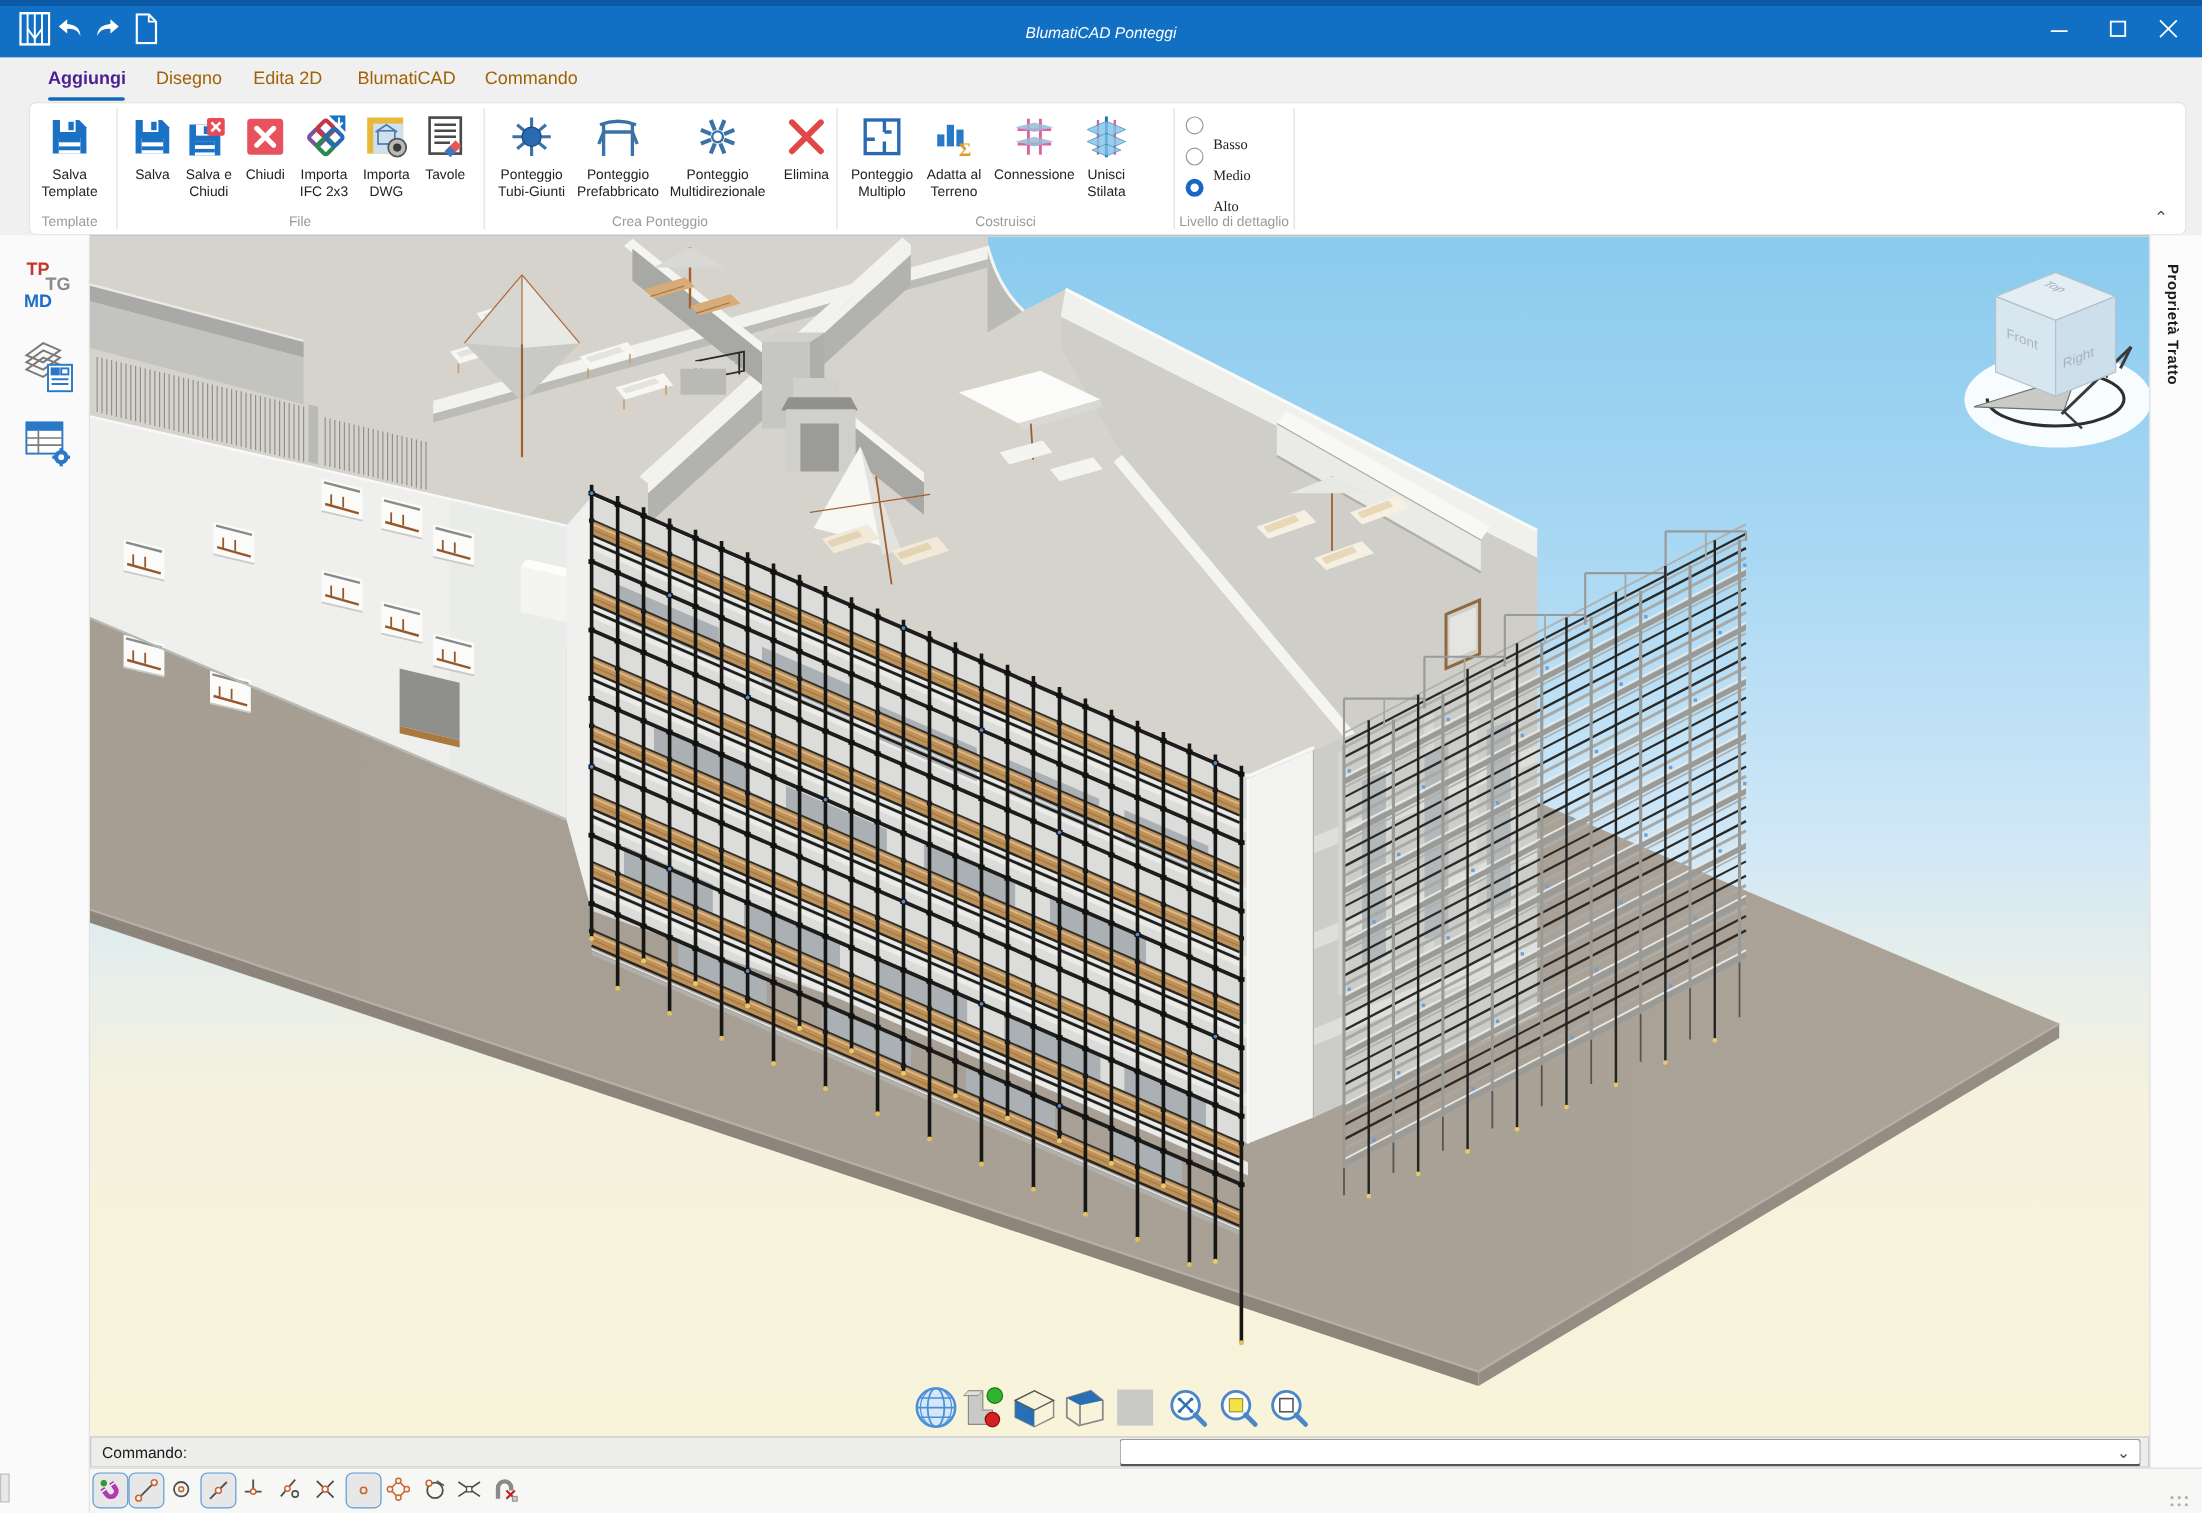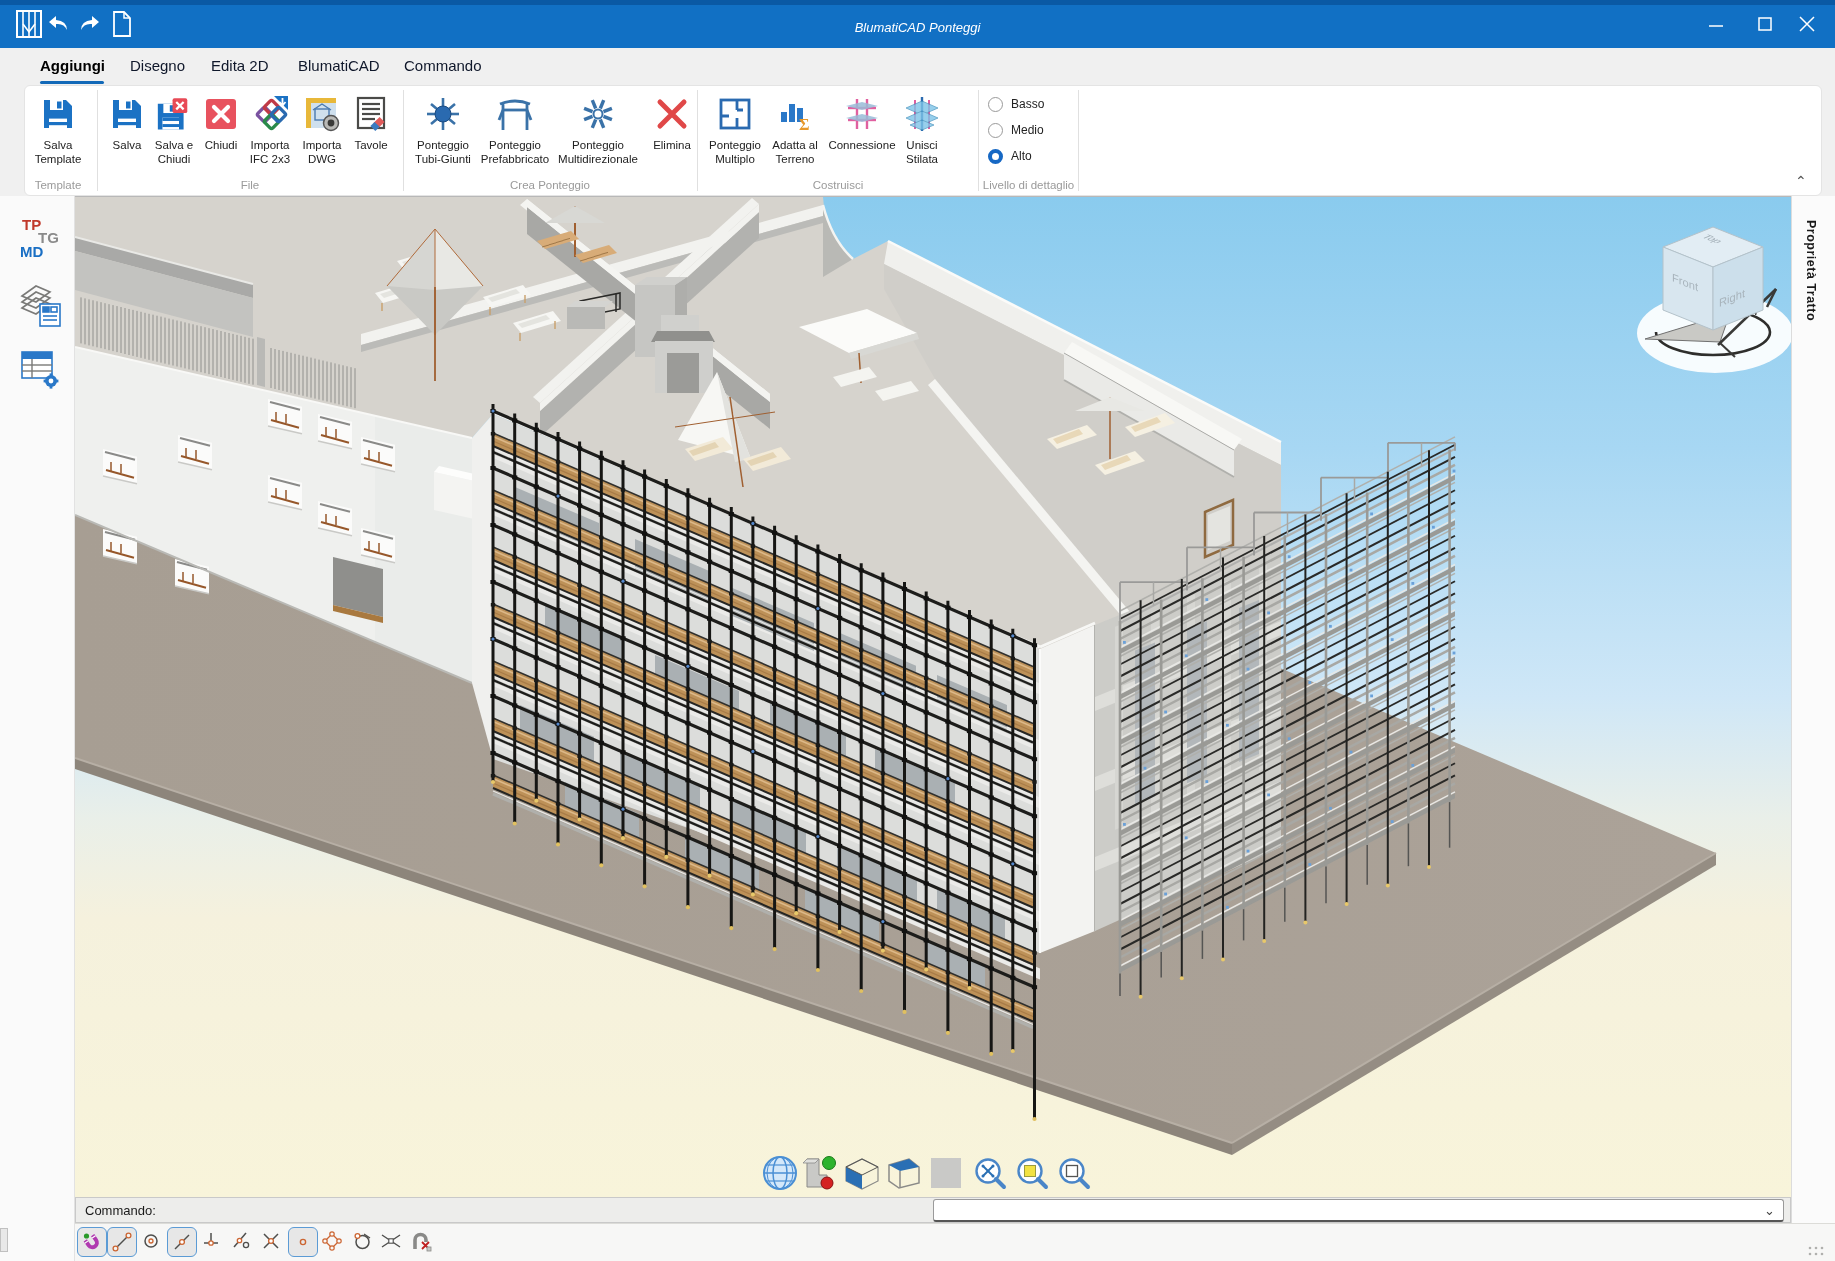--- a/index.html
+++ b/index.html
@@ -1,33 +1,33 @@
 <!DOCTYPE html>
 <html><head><meta charset="utf-8"><style>
 * { margin:0; padding:0; box-sizing:border-box; }
 html,body { width:1835px; height:1261px; overflow:hidden; font-family:"Liberation Sans",sans-serif; background:#fff; }
 #titlebar { position:absolute; left:0; top:0; width:1835px; height:48px; background:#1170c4;font-style:italic; }
 #titlebar .topshade { position:absolute; left:0; top:0; width:100%; height:5px; background:#0a59a4; }
 #title { position:absolute; top:20px; width:100%; text-align:center; color:#fff; font-size:13px; }
 .winbtn { position:absolute; top:0; width:46px; height:48px; color:#fff; text-align:center; }
 #tabbar { position:absolute; left:0; top:48px; width:1835px; height:37px; background:#f0f0f0; }
-.tab { position:absolute; top:9px; font-size:15px; color:#0f172a; }
-.tab.active { font-weight:bold; color:#000000; }
+.tab { position:absolute; top:9px; font-size:15px; color:#a16207; }
+.tab.active { font-weight:bold; color:#4c1d95; }
 #tabline { position:absolute; left:40px; top:81px; width:64px; height:3px; background:#1269b8; border-radius:2px; }
 #ribbon { position:absolute; left:0; top:85px; width:1835px; height:112px; background:#f0f0f0; }
 #ribcard { position:absolute; left:24px; top:0px; width:1798px; height:111px; background:#fff; border:1px solid #e4e4e4; border-radius:6px; }
 .rbtn { position:absolute; top:11px; text-align:center; }
 .rbtn svg { display:inline-block; }
 .rlab { font-size:11.5px; color:#222; line-height:13.5px; margin-top:3px; }
 .rsep { position:absolute; top:5px; width:1px; height:101px; background:#e0e0e0; }
 .rgrp { position:absolute; top:94px; font-size:11.5px; color:#9a9a9a; text-align:center; }
 .radio { position:absolute; left:988px; width:160px; height:20px; font-size:12px; color:#222; }
 .radio .rc { position:absolute; left:0; top:1px; width:15px; height:15px; border:1.5px solid #9a9a9a; border-radius:50%; background:#fff; }
 .radio .rc.on { border:4.5px solid #1668c4; }
-.radio span { position:absolute; left:23px; top:1px; }
+.radio span { position:absolute; left:23px; top:17px;font-family:Liberation Serif, serif; }
 #chev { position:absolute; left:1795px; top:88px; color:#555; font-size:14px; }
 #leftbar { position:absolute; left:0; top:196px; width:75px; height:1065px; background:#fafafa; border-right:1px solid #e2e2e2; }
 #rightbar { position:absolute; left:1791px; top:196px; width:44px; height:1065px; background:#fbfbfb; border-left:1px solid #dcdcdc; }
 #rightbar .vtext { position:absolute; left:12px; top:24px; writing-mode:vertical-rl; font-size:12.5px; font-weight:bold; color:#1a1a1a; letter-spacing:0.5px; }
 #viewport { position:absolute; left:75px; top:196px; width:1716px; height:1001px; border-top:1px solid #b8b8b8; }
 #cmdbar { position:absolute; left:75px; top:1197px; width:1716px; height:26px; background:#ededeb; border:1px solid #c9c9c9; }
 #cmdbar .lbl { position:absolute; left:9px; top:5px; font-size:13px; color:#1a1a1a; }
 #cmdinput { position:absolute; left:857px; top:1px; width:851px; height:23px; background:#fff; border:1px solid #9a9a9a; border-bottom:2px solid #555; border-radius:3px; }
 #cmdinput .dd { position:absolute; right:8px; top:3px; color:#444; font-size:13px; }
 #snapbar { position:absolute; left:75px; top:1223px; width:1760px; height:38px; background:#f7f7f6; border-top:1px solid #dcdcd8; z-index:5; }

